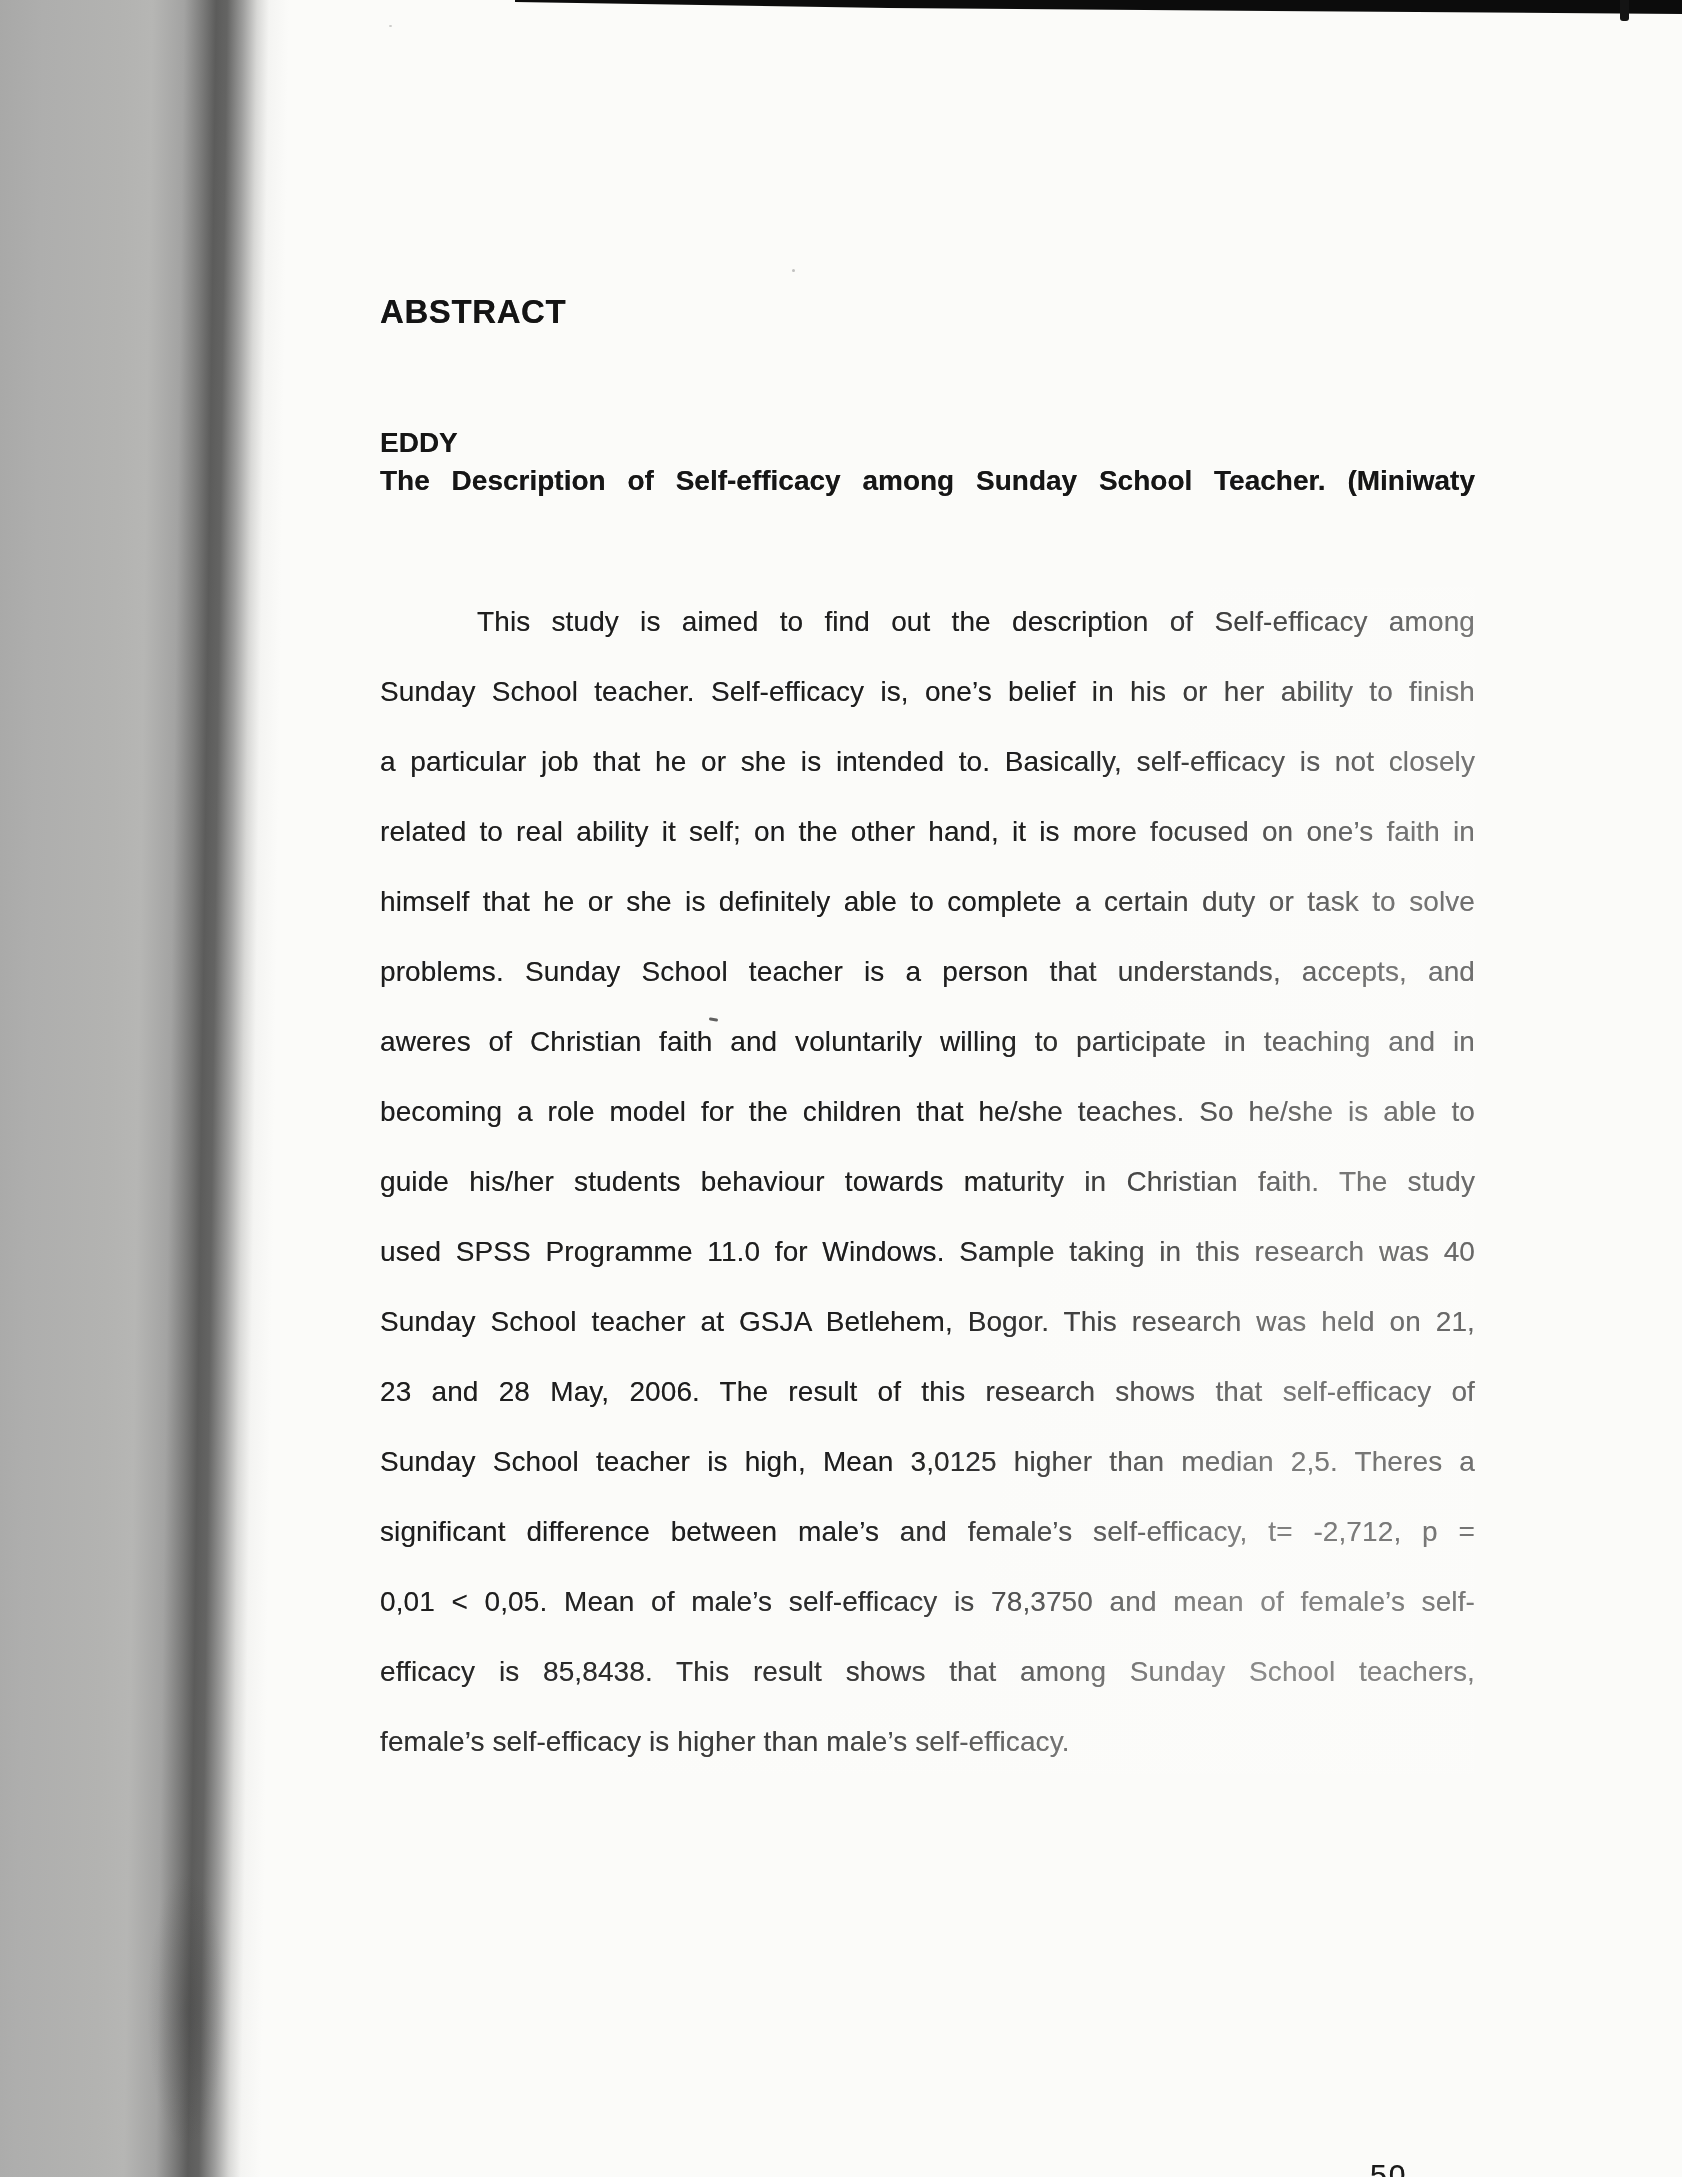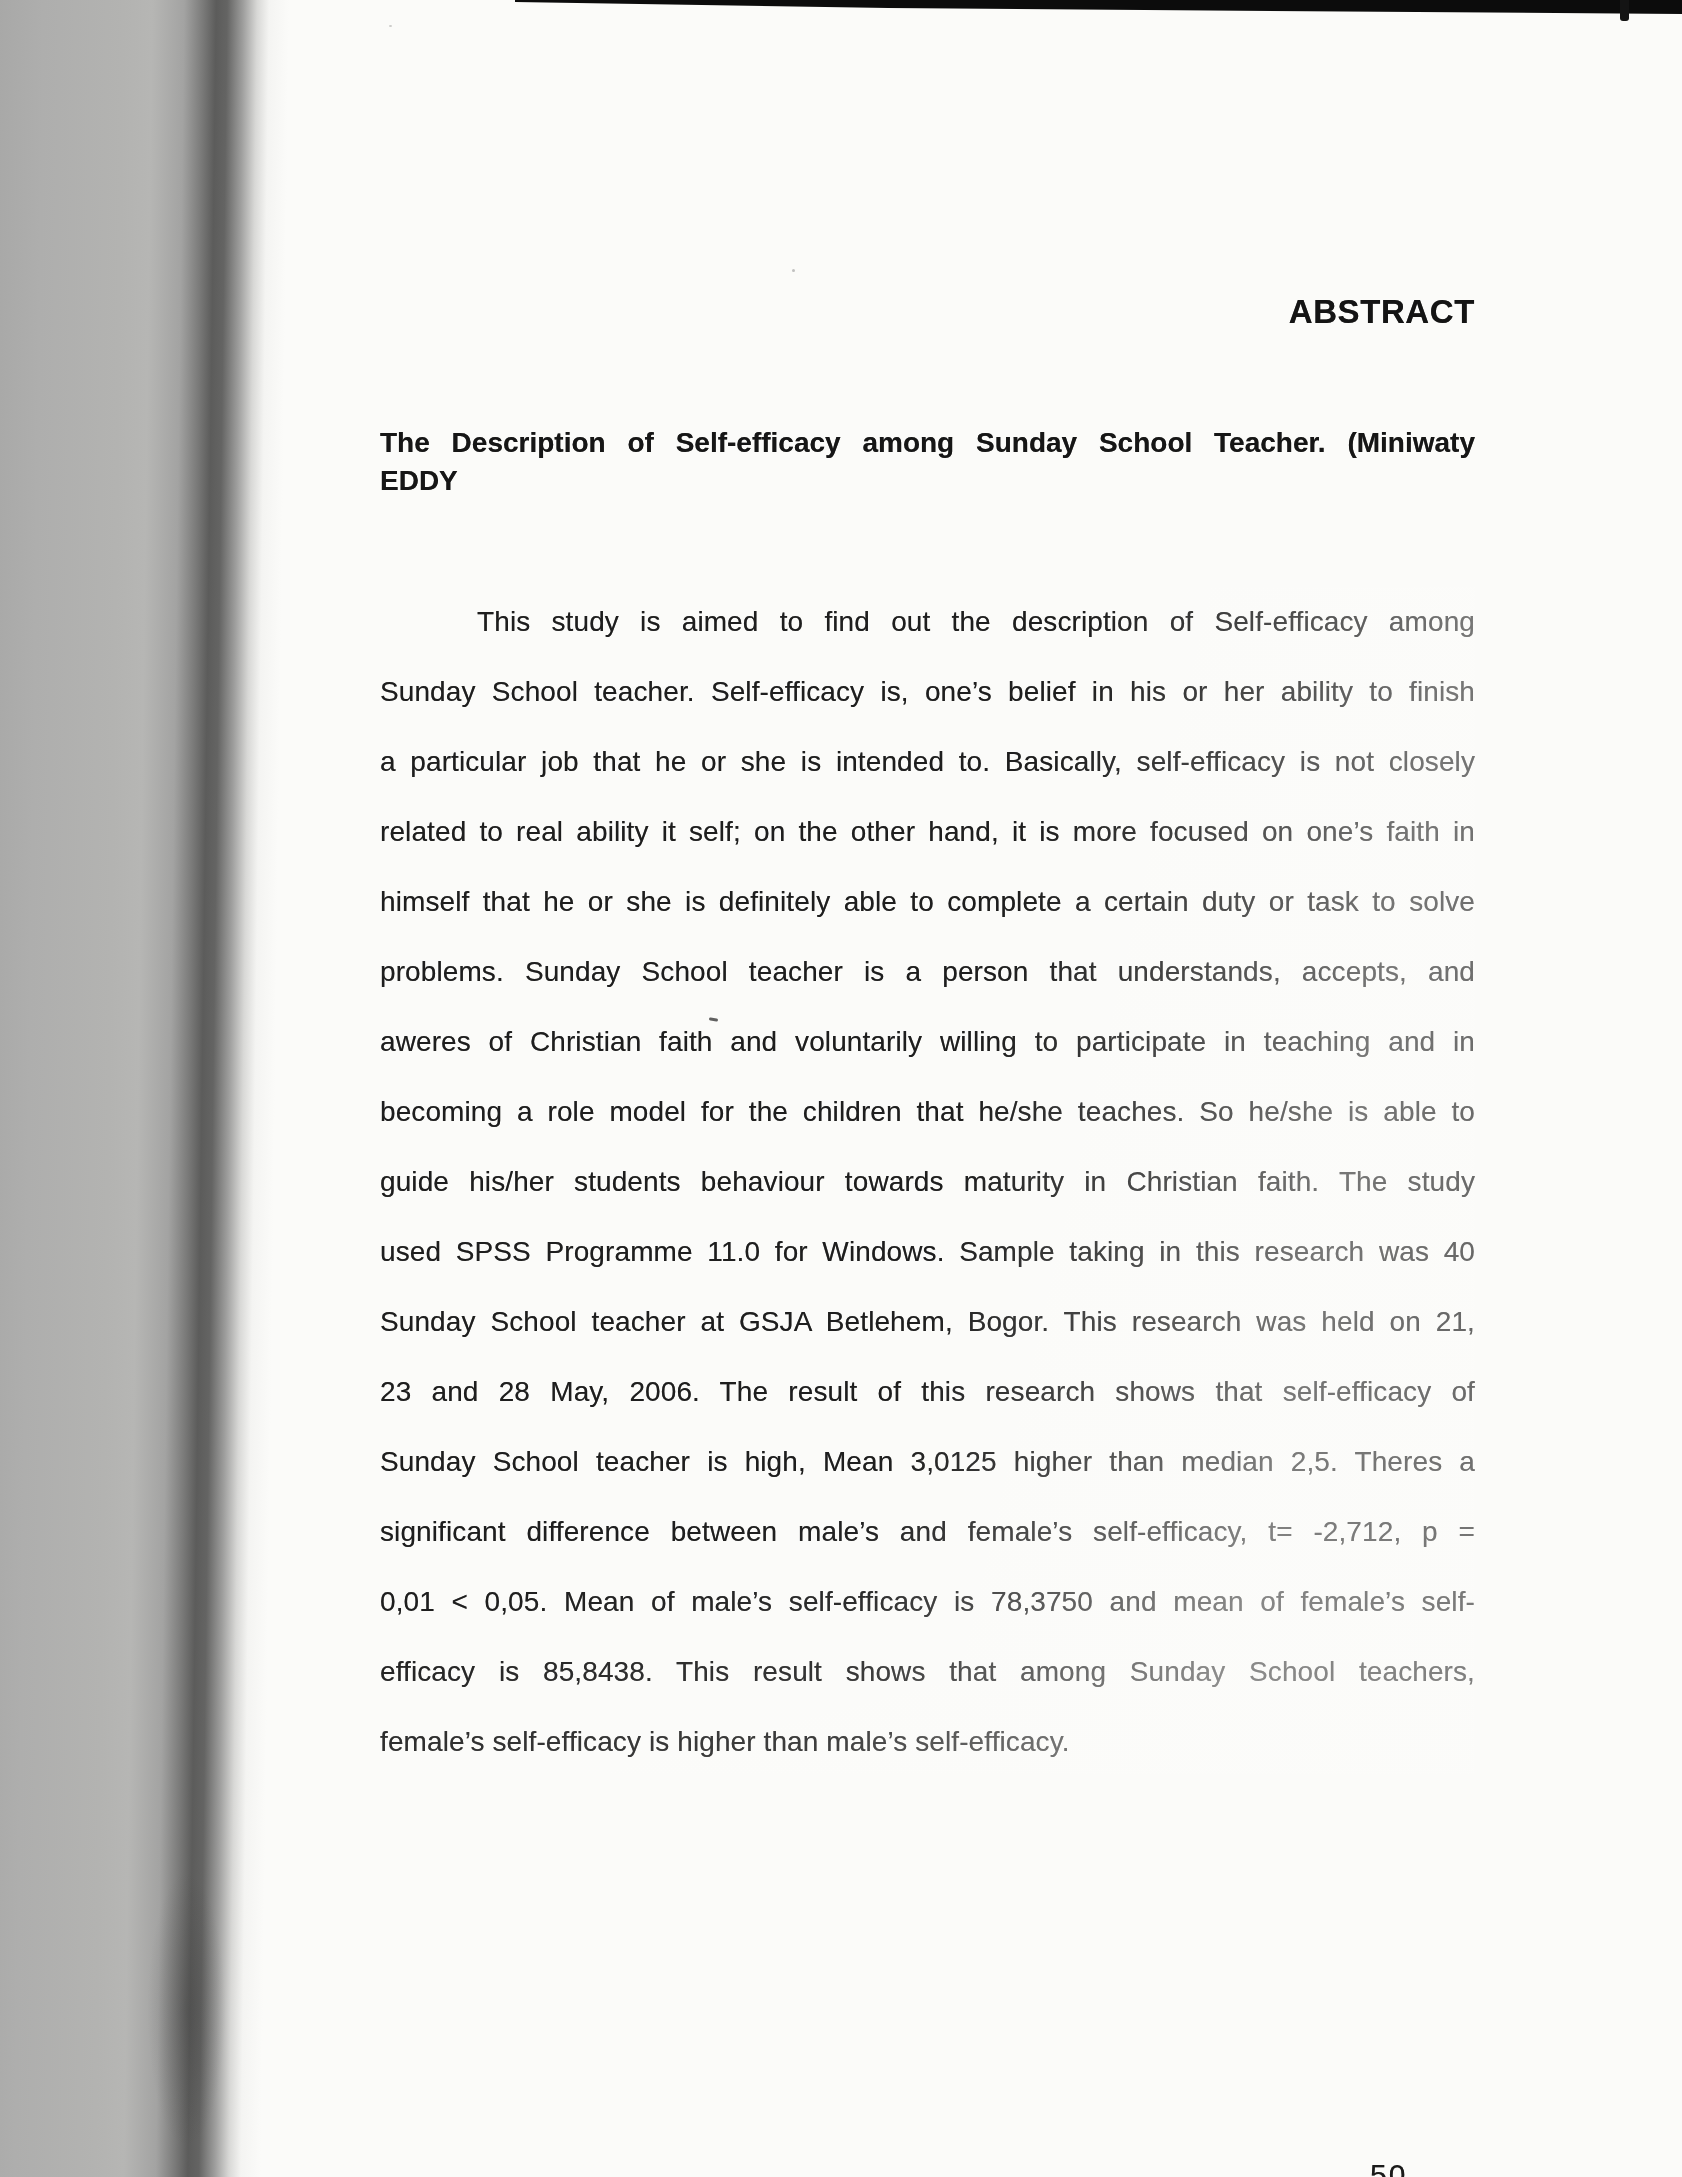--- a/index.html
+++ b/index.html
@@ -35,21 +35,21 @@
   }
   .speck-dash {
     position:absolute; left:709px; top:1018px; width:9px; height:3px;
     background:#3a3a3a; border-radius:2px; opacity:.8; transform:rotate(8deg);
   }
   .speck-a { position:absolute; left:792px; top:269px; width:3px; height:3px; background:#9a9a9a; border-radius:50%; opacity:.6; }
   .speck-b { position:absolute; left:389px; top:25px;  width:3px; height:2px; background:#aaaaa8; border-radius:50%; opacity:.6; }
   
   .h-abstract {
     position:absolute; left:380px; width:1095px; top:295px;
-    text-align:right; font-weight:bold; font-size:33px; line-height:34px;
+    text-align:left; font-weight:bold; font-size:33px; line-height:34px;
     letter-spacing:0.6px; color:#141414;
     text-shadow:0 0 0.5px rgba(0,0,0,.65);
   }
   .header-block {
     position:absolute; left:380px; width:1095px; top:424px;
     font-weight:bold; font-size:28px; color:#161616;
     text-shadow:0 0 0.5px rgba(0,0,0,.6);
   }
   .header-line { line-height:38px; height:38px; text-align:justify; text-align-last:justify; overflow:hidden; }
   .header-line.no-just { text-align:left; text-align-last:left; }
@@ -81,22 +81,22 @@
 <div class="spine-smudge"></div>
 <div class="top-edge"></div>
 <div class="top-tick"></div>
 <div class="speck-dash"></div>
 <div class="speck-a"></div>
 <div class="speck-b"></div>
 
 <div class="h-abstract">ABSTRACT</div>
 
 <div class="header-block">
+  <div class="header-line no-just">EDDY</div>
   <div class="header-line">The Description of Self-efficacy among Sunday School Teacher. (Miniwaty</div>
-  <div class="header-line no-just">EDDY</div>
 </div>
 
 <div class="body-block">
   <div class="body-line first">This study is aimed to find out the description of Self-efficacy among</div>
   <div class="body-line">Sunday School teacher. Self-efficacy is, one’s belief in his or her ability to finish</div>
   <div class="body-line">a particular job that he or she is intended to. Basically, self-efficacy is not closely</div>
   <div class="body-line">related to real ability it self; on the other hand, it is more focused on one’s faith in</div>
   <div class="body-line">himself that he or she is definitely able to complete a certain duty or task to solve</div>
   <div class="body-line">problems. Sunday School teacher is a person that understands, accepts, and</div>
   <div class="body-line">aweres of Christian faith and voluntarily willing to participate in teaching and in</div>

